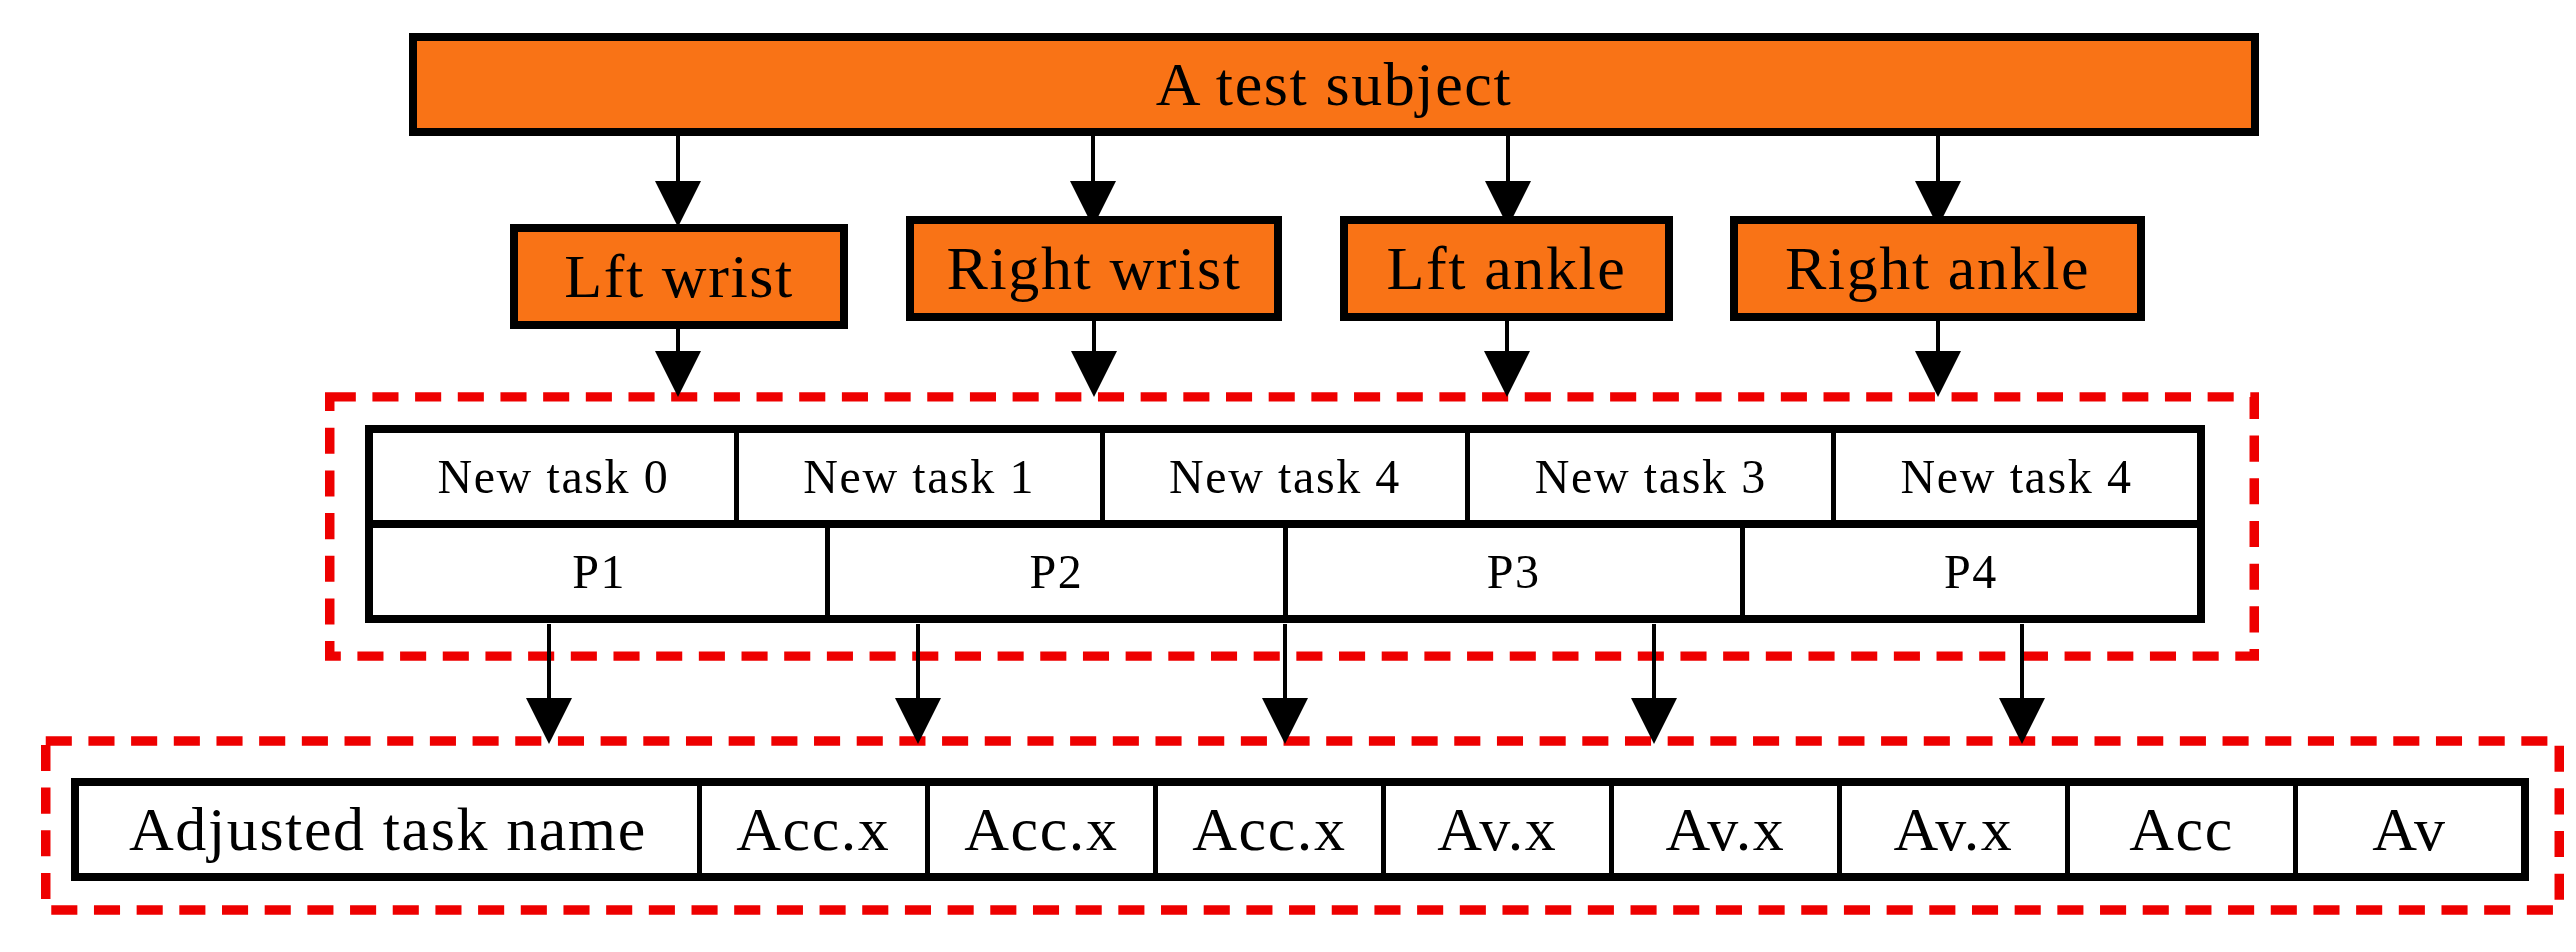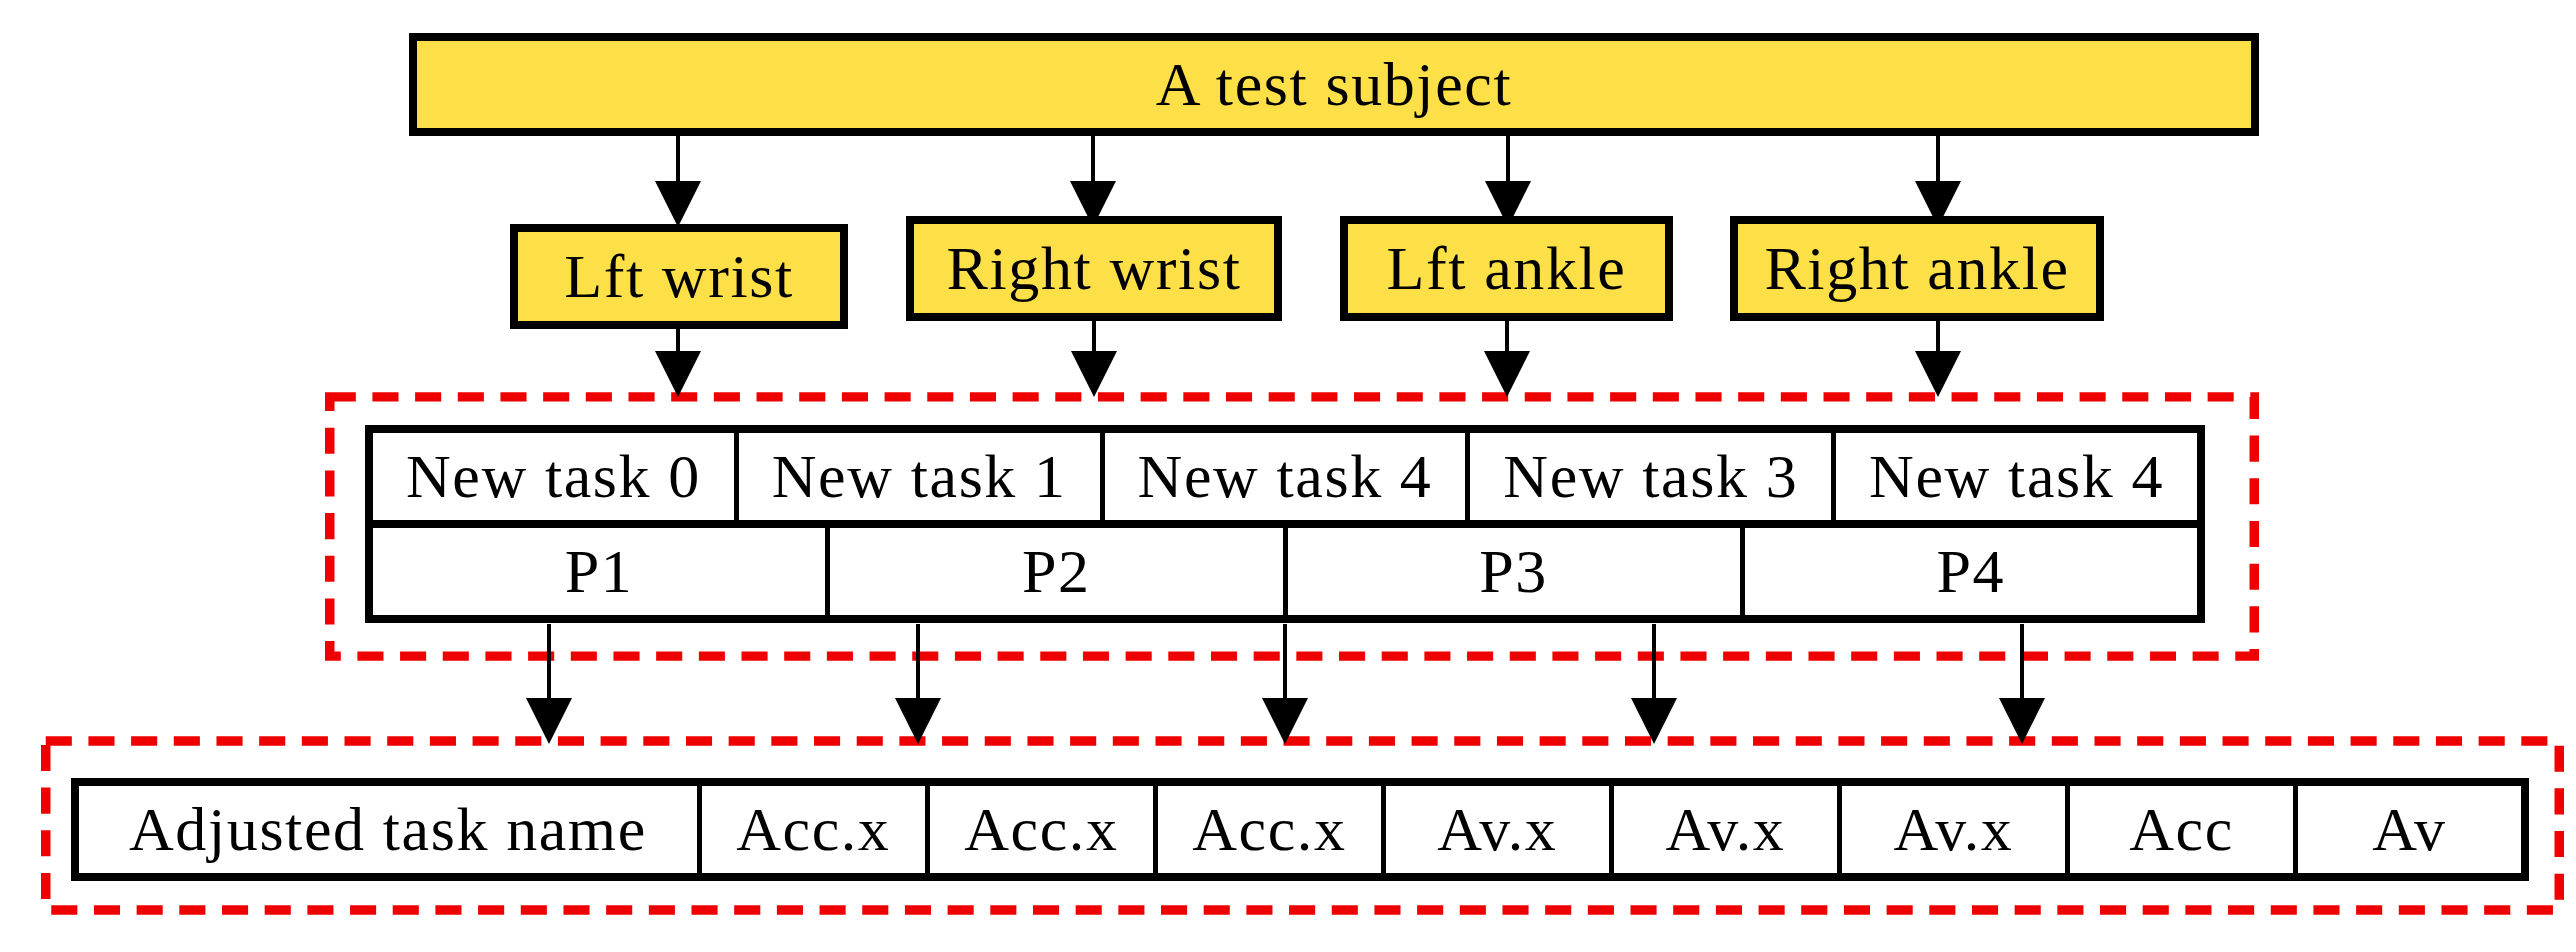--- a/index.html
+++ b/index.html
@@ -10,34 +10,34 @@
     height: 952px;
     background: #ffffff;
     font-family: "Liberation Serif", serif;
     color: #000000;
     overflow: hidden;
   }
 
   
   .node {
     position: absolute;
-    background: #fde047;
+    background: #f97316;
     border: 8.7px solid #000000;
     display: flex;
     align-items: center;
     justify-content: center;
     font-size: 62px;
     letter-spacing: 1.6px;
     white-space: nowrap;
   }
   .root-box   { left: 409px;  top: 33px;  width: 1850px; height: 103px; }
   .sensor-0   { left: 510px;  top: 224px; width: 338px;  height: 105px; }
   .sensor-1   { left: 906px; top: 216px; width: 376px;  height: 105px; }
   .sensor-2   { left: 1340px; top: 216px; width: 333px;  height: 105px; }
-  .sensor-3   { left: 1730px; top: 216px; width: 374px;  height: 105px; text-align: right; }
+  .sensor-3   { left: 1730px; top: 216px; width: 415px;  height: 105px; text-align: right; }
 
   
   .arrow { position: absolute; width: 46px; }
   .arrow .stem {
     position: absolute; left: 50%; transform: translateX(-50%);
     top: 0; bottom: 41px; width: 4px; background: #000000;
   }
   .arrow .head {
     position: absolute; left: 50%; transform: translateX(-50%); bottom: 0;
     width: 0; height: 0;
@@ -63,21 +63,21 @@
   
   .mtable {
     position: absolute; left: 365px; top: 425px; width: 1840px; height: 198px;
     border: 8.7px solid #000000; background: #ffffff;
     display: flex; flex-direction: column;
   }
   .mrow { flex: 1; display: flex; }
   .mrow.second { border-top: 8.7px solid #000000; }
   .mcell {
     flex: 1; display: flex; align-items: center; justify-content: center;
-    font-size: 62px; letter-spacing: 1.6px; white-space: nowrap;
+    font-size: 48px; letter-spacing: 1.6px; white-space: nowrap;
   }
   .mcell + .mcell { border-left: 5.5px solid #000000; }
 
   
   .btable {
     position: absolute; left: 71px; top: 778px; width: 2458px; height: 103px;
     border: 8.7px solid #000000; background: #ffffff; display: flex;
   }
   .bcell {
     flex: 1; display: flex; align-items: center; justify-content: center;

